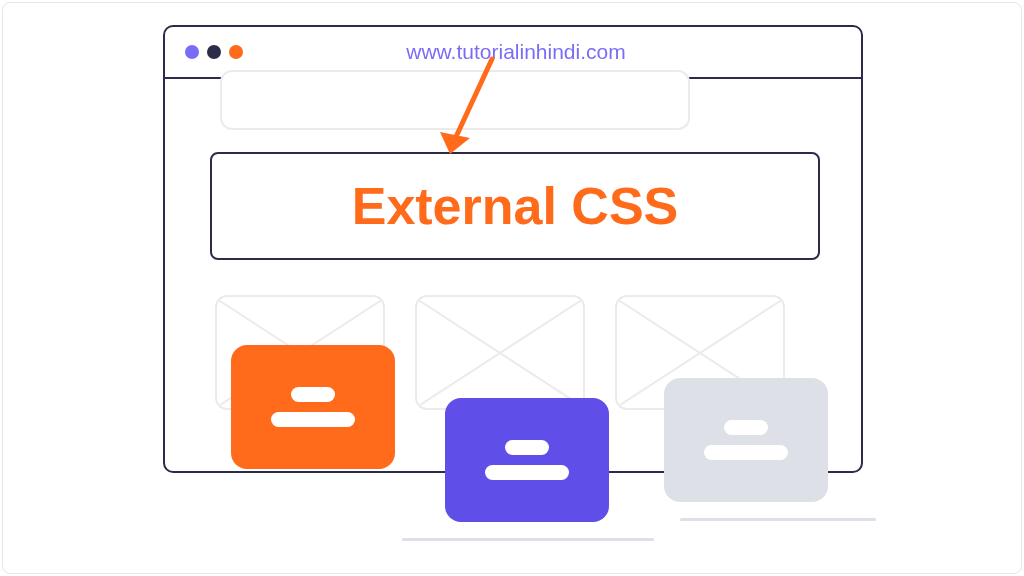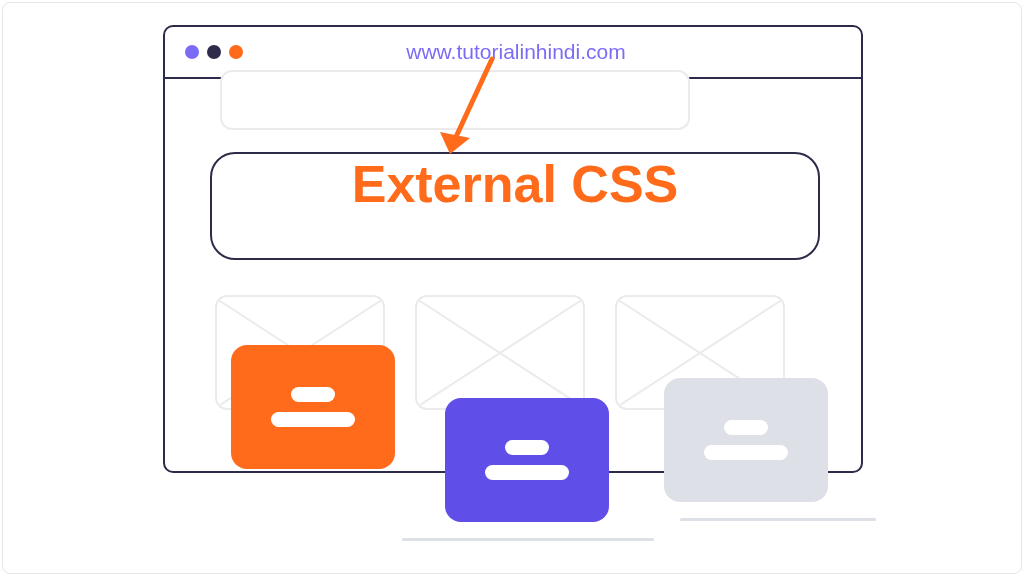--- a/index.html
+++ b/index.html
@@ -107,24 +107,24 @@
       height: 115px;
       overflow: hidden;
     }
     .external-css-box {
       position: absolute;
       top: 152px;
       left: 210px;
       width: 610px;
       height: 108px;
       border: 2.5px solid #2c2c4a;
-      border-radius: 25px;
+      border-radius: 8px;
       background: #ffffff;
       display: flex;
-      align-items: flex-start;
+      align-items: center;
       justify-content: center;
     }
     .external-css-text {
       color: #ff6b1a;
       font-size: 52px;
       font-weight: 700;
     }
     .arrow {
       position: absolute;
       top: 54px;

